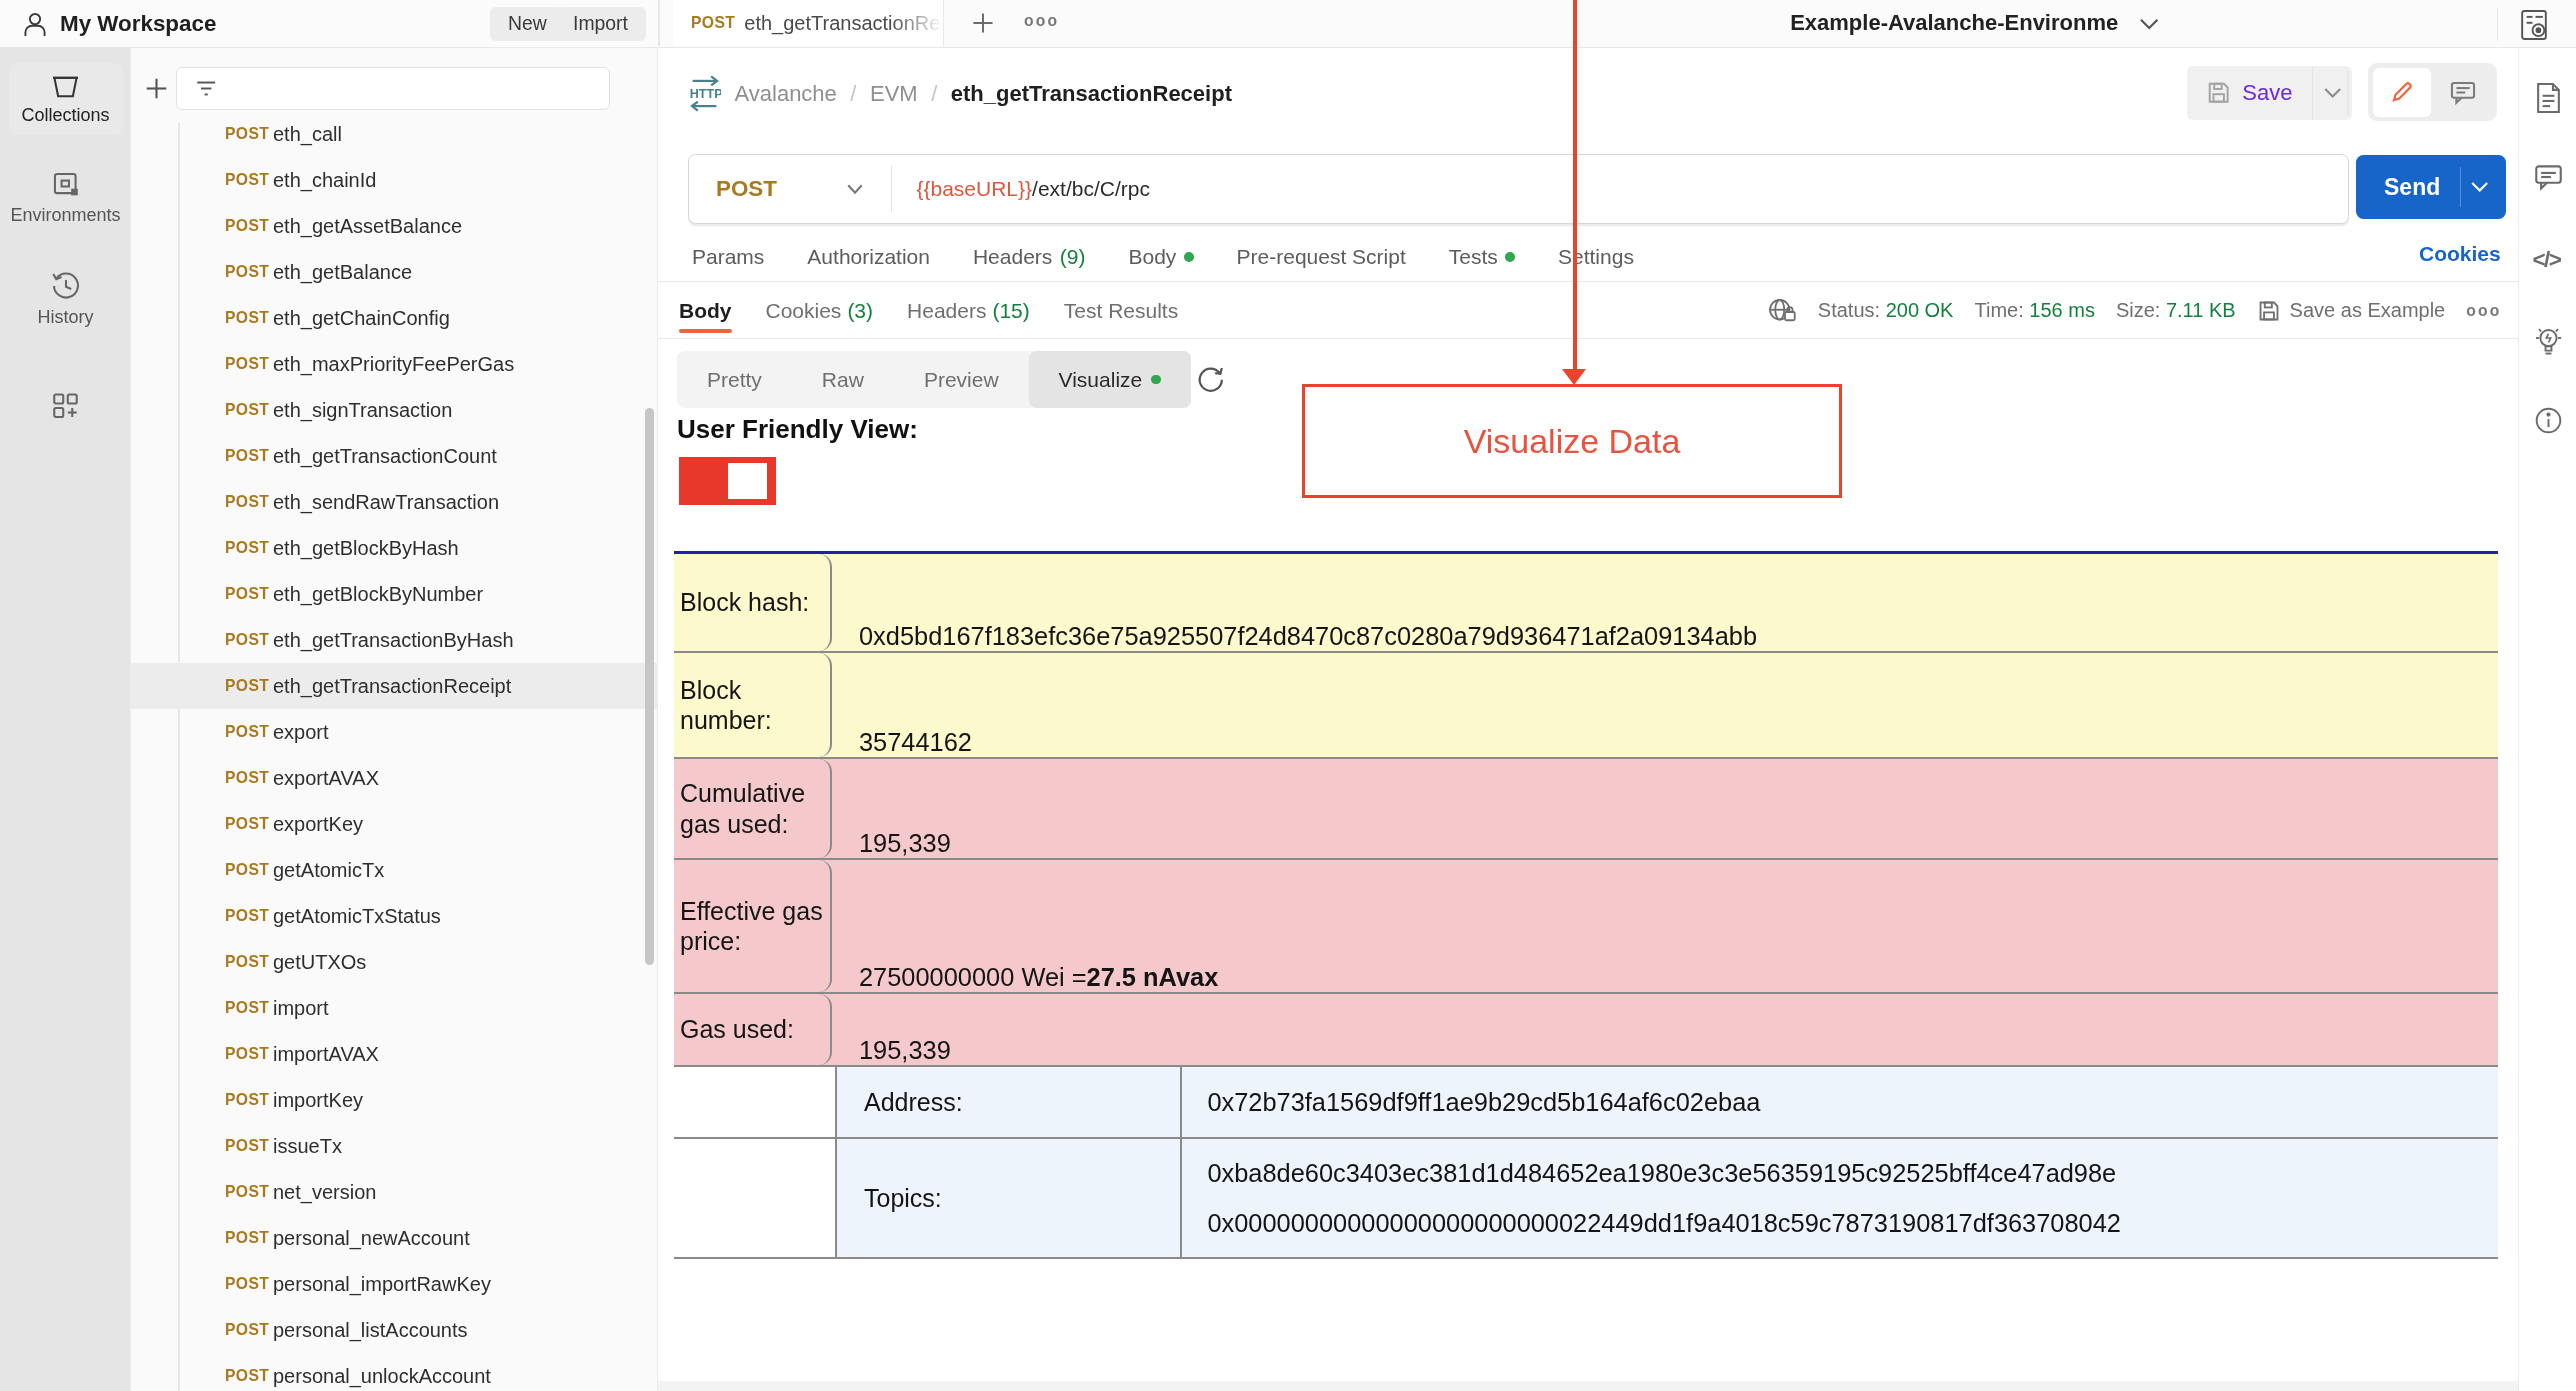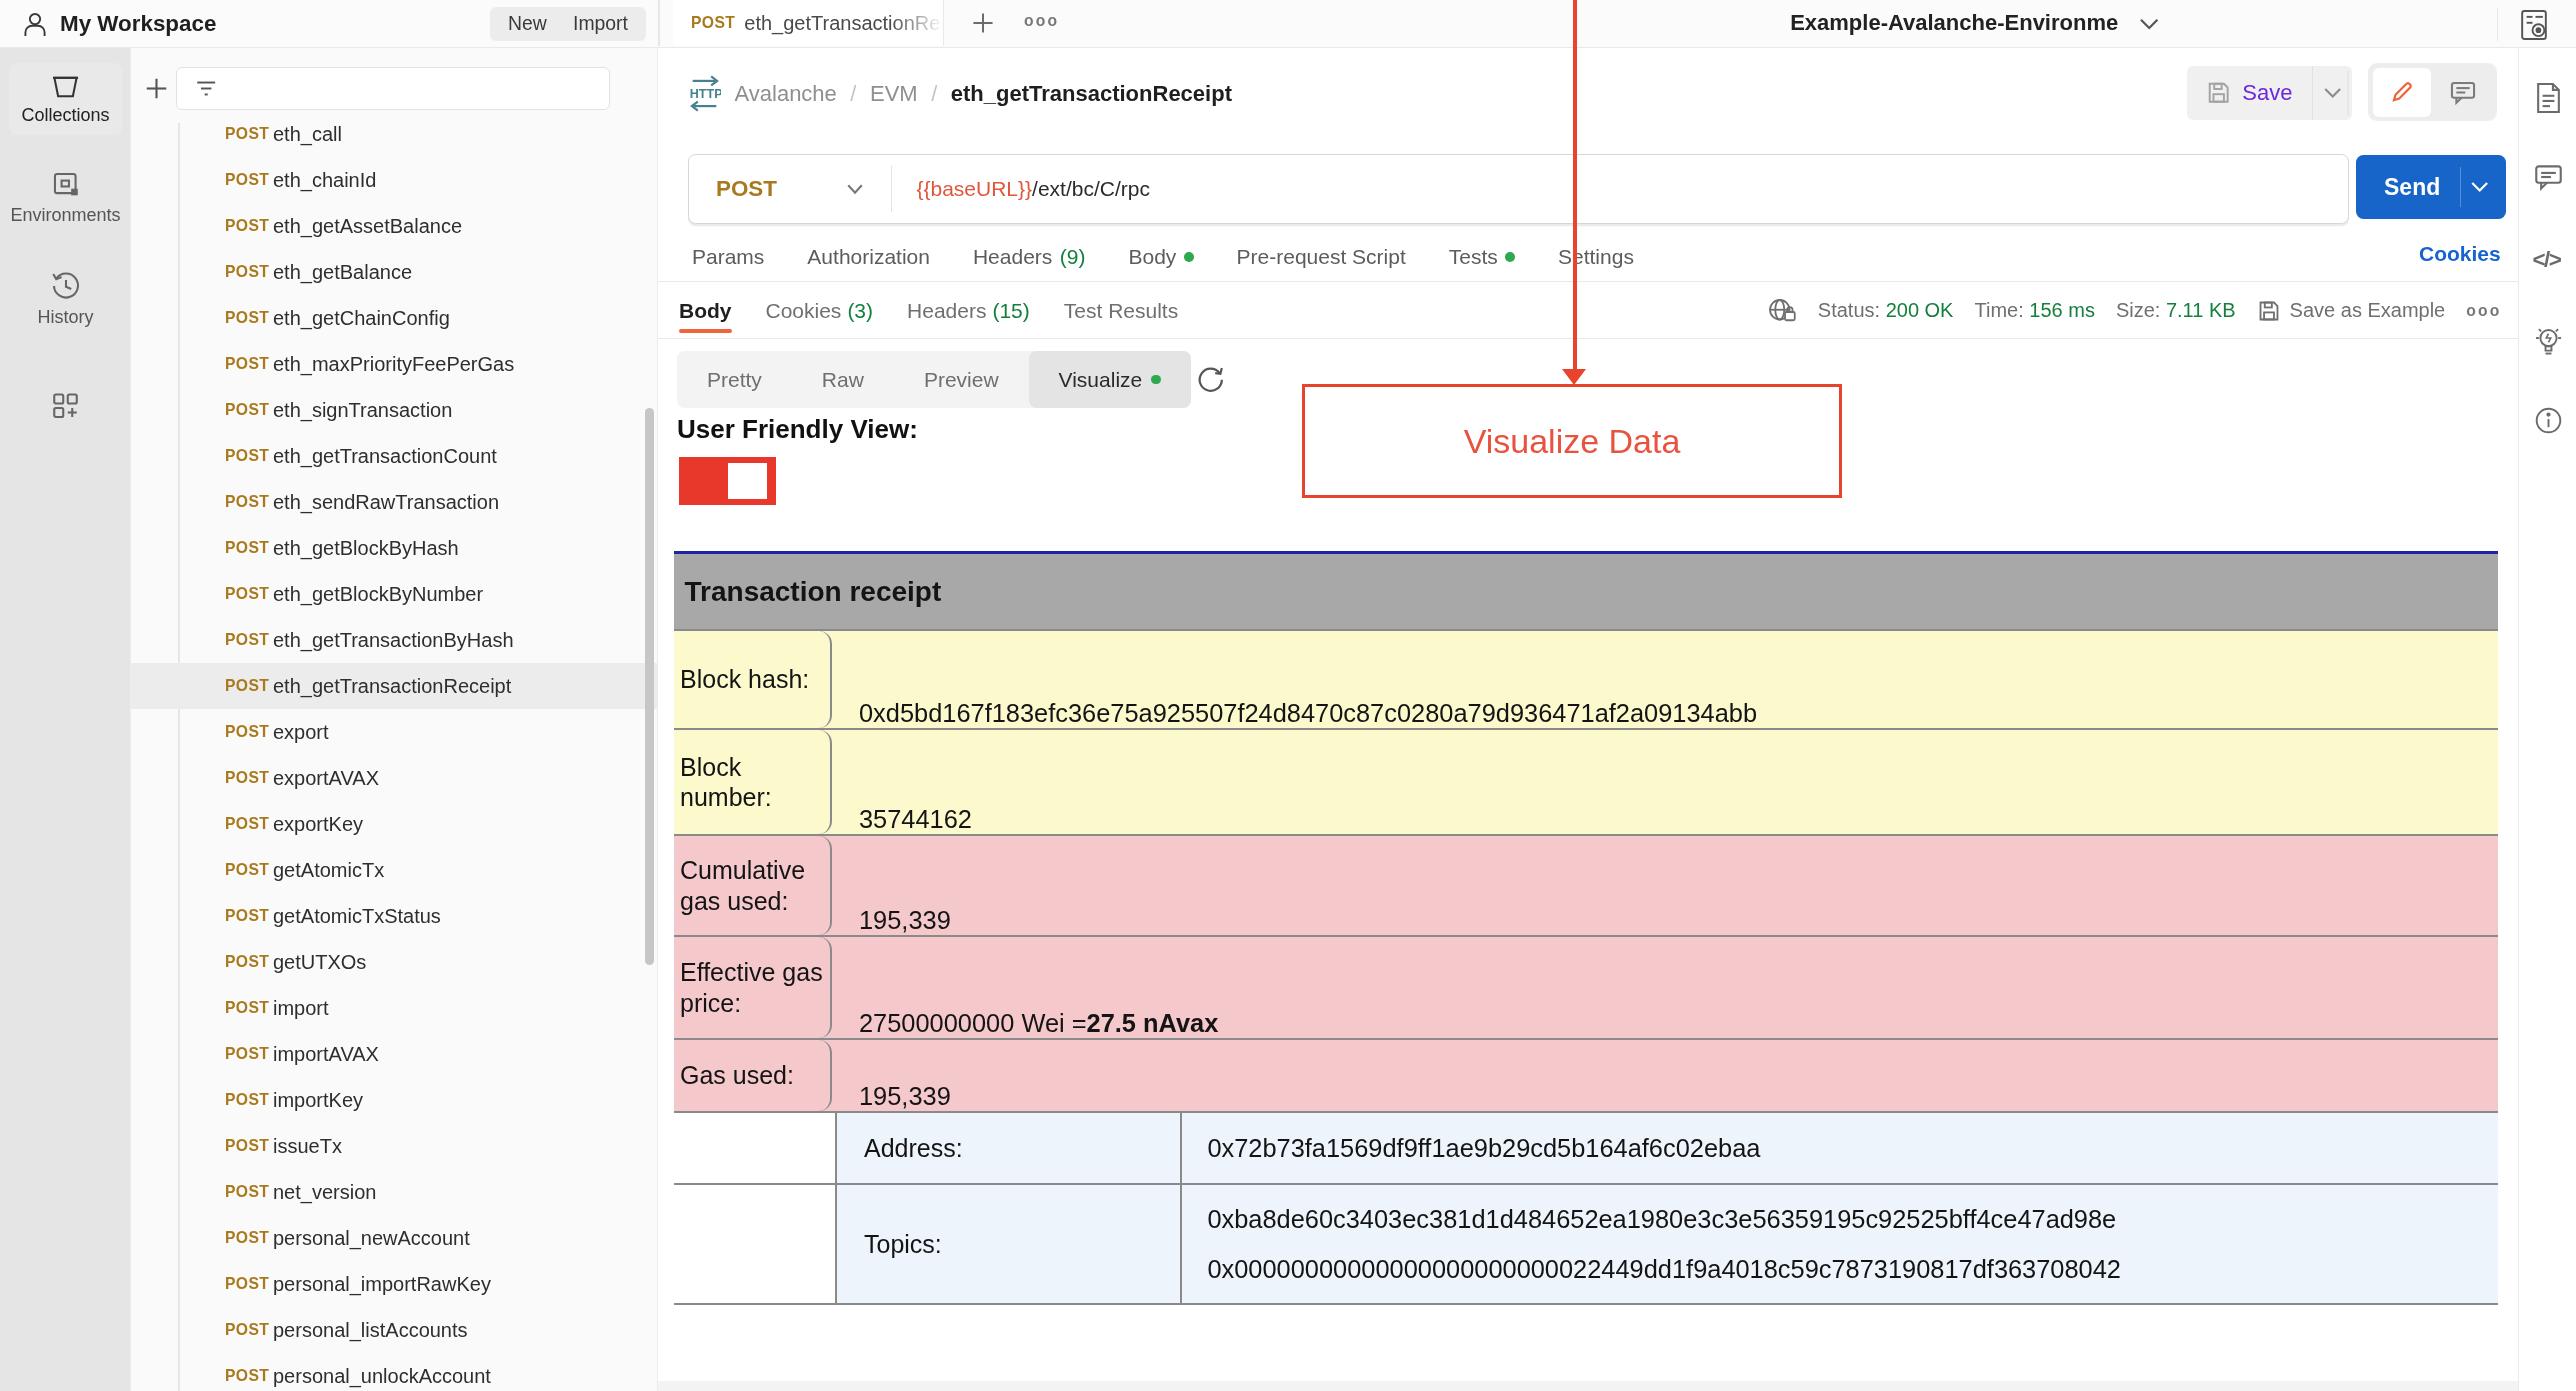--- a/index.html
+++ b/index.html
@@ -550,40 +550,39 @@
       <polyline points="30,15 37,16 39,8"></polyline>
   </svg>
 </span>
 
 <div class="abs uf-head">User Friendly View:</div>
 <div class="abs uf-toggle">
   <div class="inner"></div>
 </div>
 
 <div class="abs viz-table" id="viz-table">
-  <div class="vt-header">Transaction receipt</div>
 <div class="vt-row tone-yellow" style="height: 99px;">
       <div class="lab">Block hash:</div>
       <div class="val">
         <span>0xd5bd167f183efc36e75a925507f24d8470c87c0280a79d936471af2a09134abb</span>
       </div>
     </div>
     <div class="vt-row tone-yellow" style="height: 106px;">
       <div class="lab">Block number:</div>
       <div class="val">
         <span>35744162</span>
       </div>
     </div>
     <div class="vt-row tone-pink" style="height: 101px;">
       <div class="lab">Cumulative gas used:</div>
       <div class="val">
         <span>195,339</span>
       </div>
     </div>
-    <div class="vt-row tone-pink" style="height: 103px;">
+    <div class="vt-row tone-pink" style="height: 134px;">
       <div class="lab">Effective gas price:</div>
       <div class="val">
         <span>27500000000 Wei = </span>
         <b>27.5 nAvax</b>
       </div>
     </div>
     <div class="vt-row tone-pink" style="height: 73px;">
       <div class="lab">Gas used:</div>
       <div class="val">
         <span>195,339</span>

